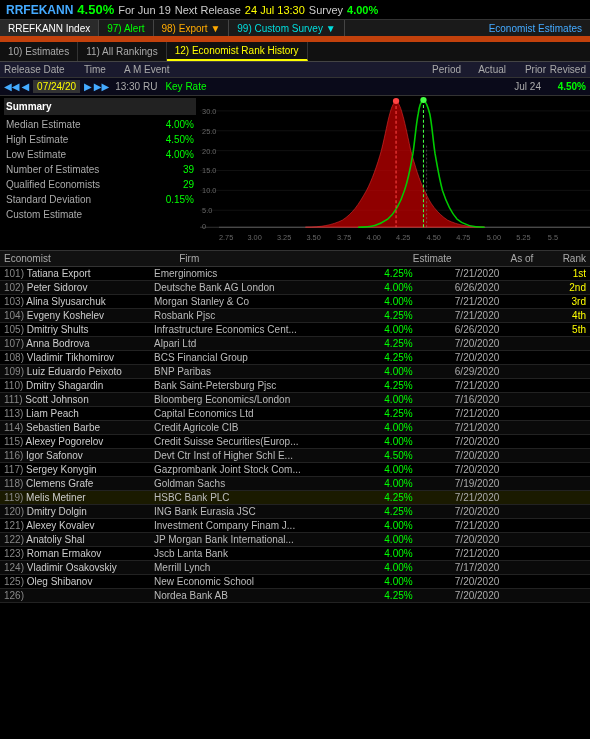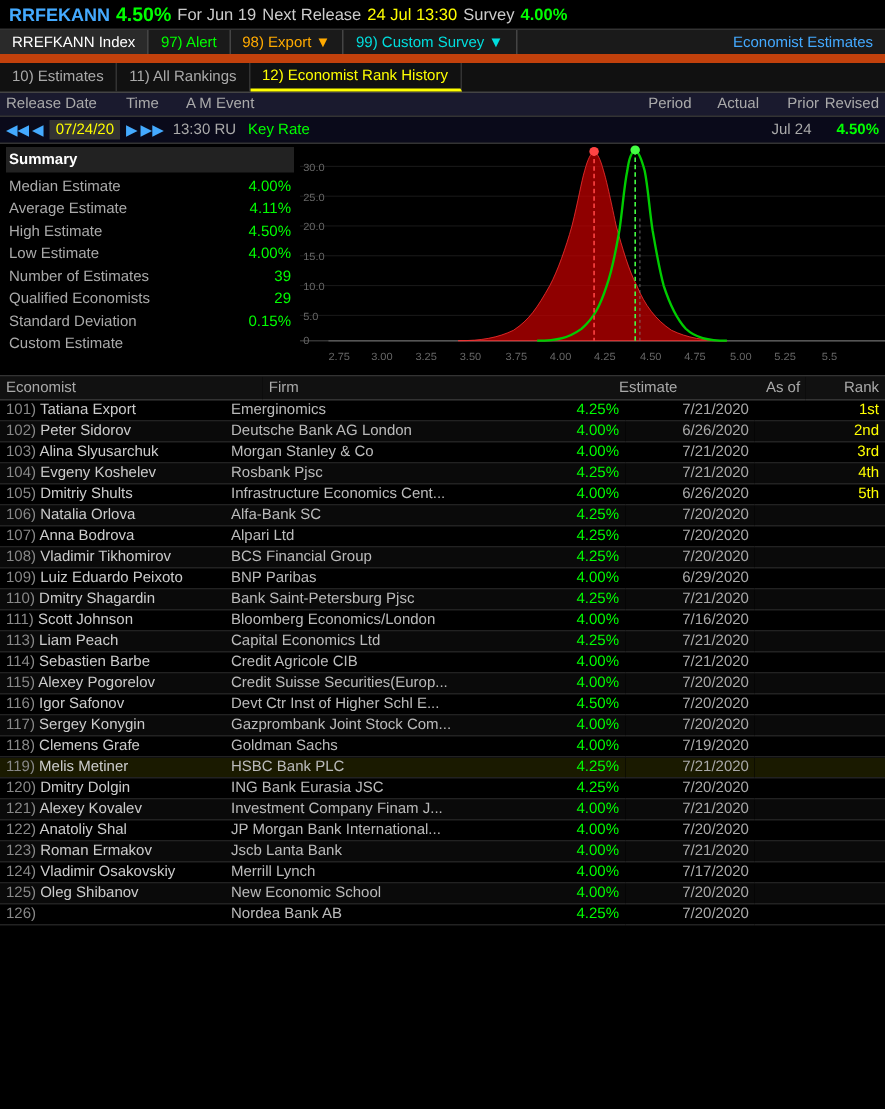--- a/index.html
+++ b/index.html
@@ -223,24 +223,20 @@
 <div class="chart-area">
 
   <div class="chart-labels-left">
     <div class="chart-label-row header">
       <span>Summary</span>
     </div>
     <div id="summary-rows-container">
         <div class="chart-label-row">
           <span class="lbl">Median Estimate</span>
           <span class="val">4.00%</span>
-        </div>
-        <div class="chart-label-row">
-          <span class="lbl">Average Estimate</span>
-          <span class="val">4.11%</span>
         </div>
         <div class="chart-label-row">
           <span class="lbl">High Estimate</span>
           <span class="val">4.50%</span>
         </div>
         <div class="chart-label-row">
           <span class="lbl">Low Estimate</span>
           <span class="val">4.00%</span>
         </div>
         <div class="chart-label-row">
@@ -365,29 +361,20 @@
     <td style="width:150px;overflow:hidden;text-overflow:ellipsis;max-width:150px;">
       <span style="color:#888;">105)</span> <span style="color:#ccc;">Dmitriy Shults</span>
     </td>
     <td style="width:180px;overflow:hidden;text-overflow:ellipsis;max-width:180px;color:#bbb;">Infrastructure Economics Cent...</td>
     <td class="right" style="color:#0f0;">4.00%</td>
     <td style="color:#aaa;text-align:right;">6/26/2020</td>
     <td style="color:#ff0;text-align:right;">5th</td>
   </tr>
           <tr>
     <td style="width:150px;overflow:hidden;text-overflow:ellipsis;max-width:150px;">
-      <span style="color:#888;">106)</span> <span style="color:#ccc;">Natalia Orlova</span>
-    </td>
-    <td style="width:180px;overflow:hidden;text-overflow:ellipsis;max-width:180px;color:#bbb;">Alfa-Bank SC</td>
-    <td class="right" style="color:#0f0;">4.25%</td>
-    <td style="color:#aaa;text-align:right;">7/20/2020</td>
-    <td style="color:#ff0;text-align:right;"></td>
-  </tr>
-          <tr>
-    <td style="width:150px;overflow:hidden;text-overflow:ellipsis;max-width:150px;">
       <span style="color:#888;">107)</span> <span style="color:#ccc;">Anna Bodrova</span>
     </td>
     <td style="width:180px;overflow:hidden;text-overflow:ellipsis;max-width:180px;color:#bbb;">Alpari Ltd</td>
     <td class="right" style="color:#0f0;">4.25%</td>
     <td style="color:#aaa;text-align:right;">7/20/2020</td>
     <td style="color:#ff0;text-align:right;"></td>
   </tr>
           <tr>
     <td style="width:150px;overflow:hidden;text-overflow:ellipsis;max-width:150px;">
       <span style="color:#888;">108)</span> <span style="color:#ccc;">Vladimir Tikhomirov</span>

